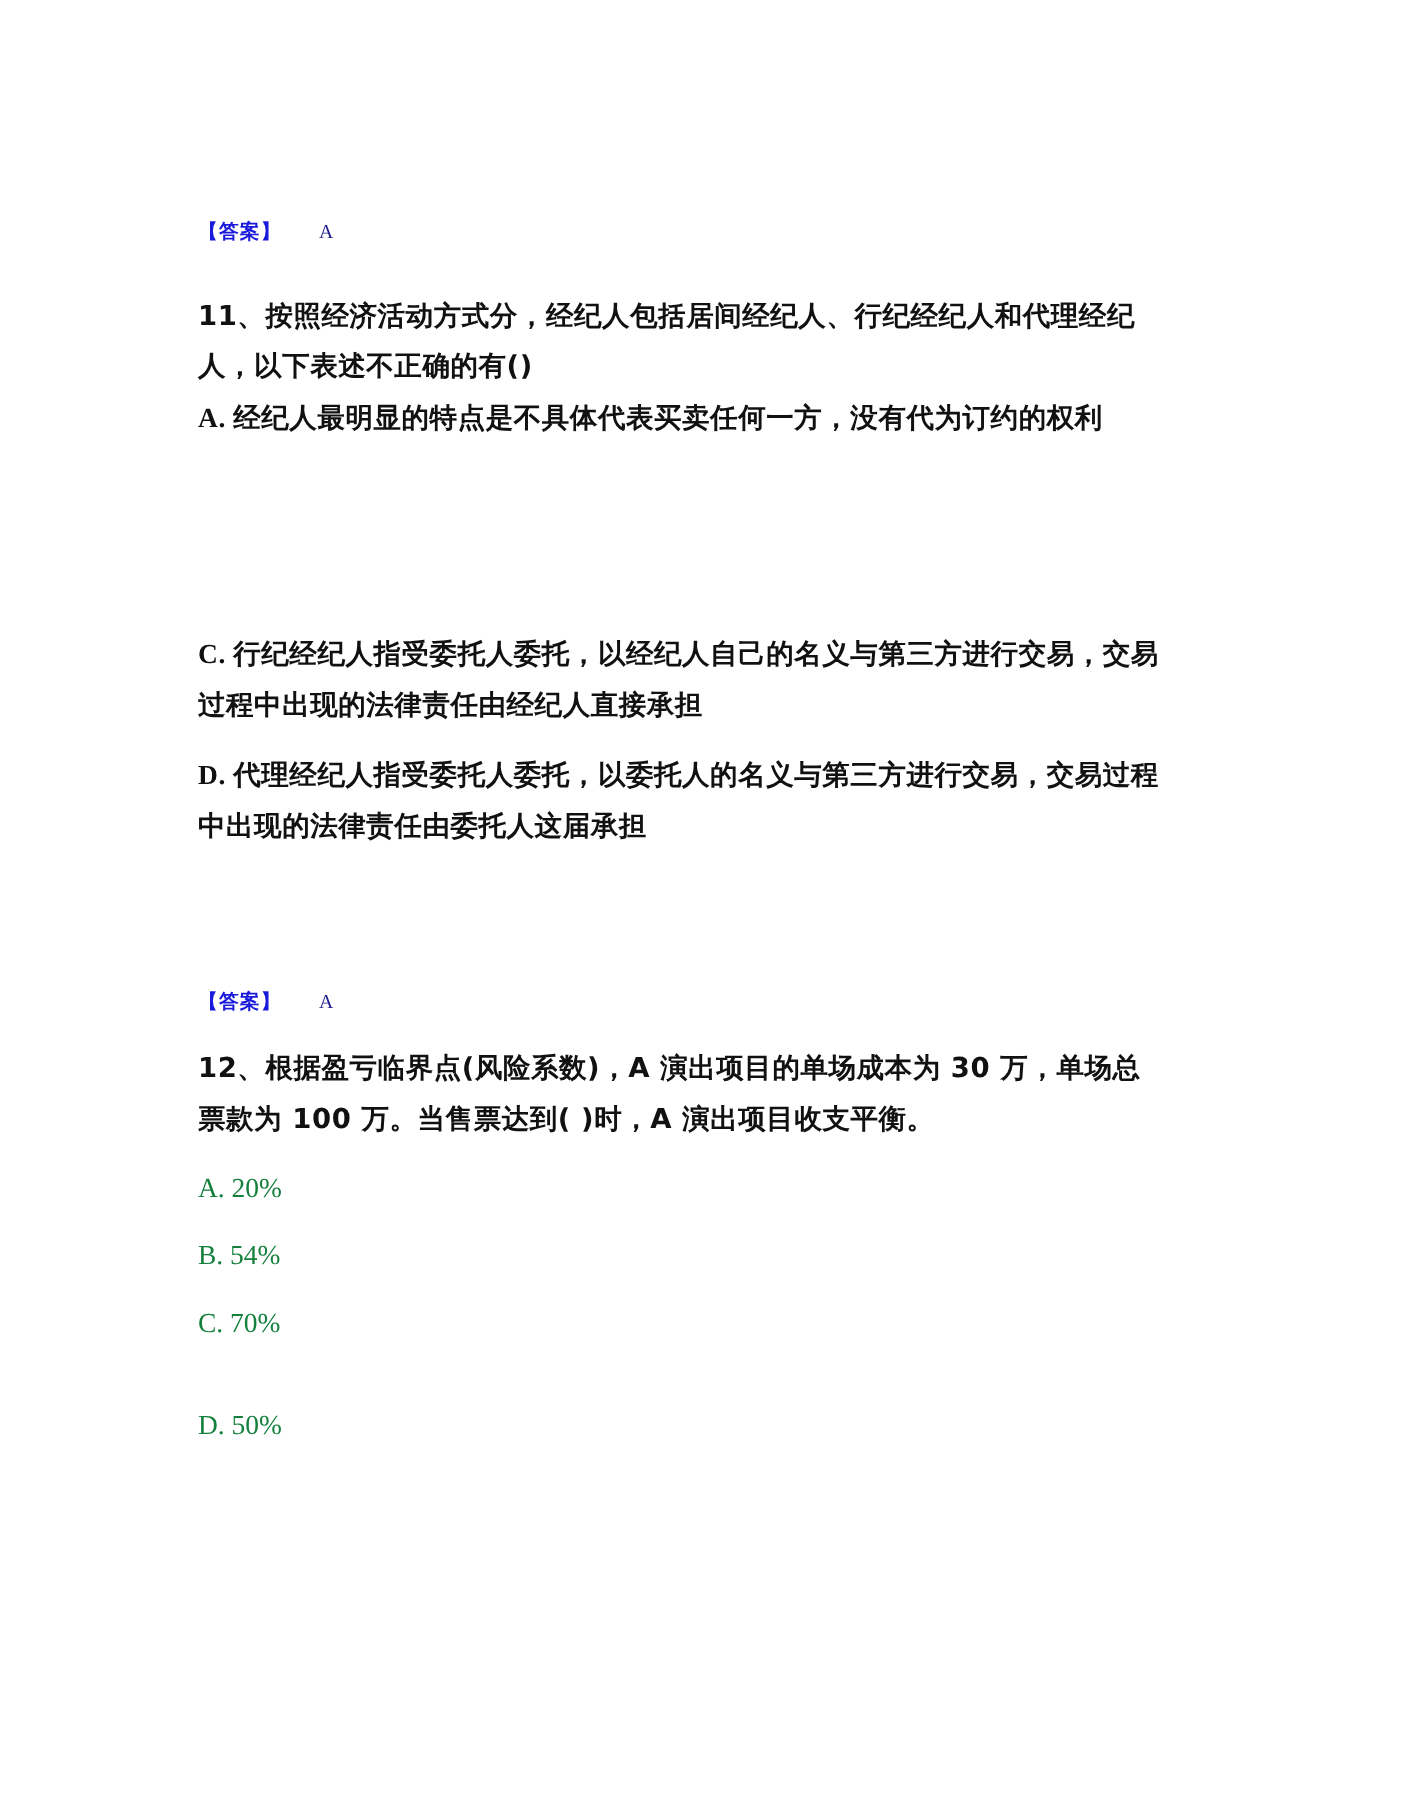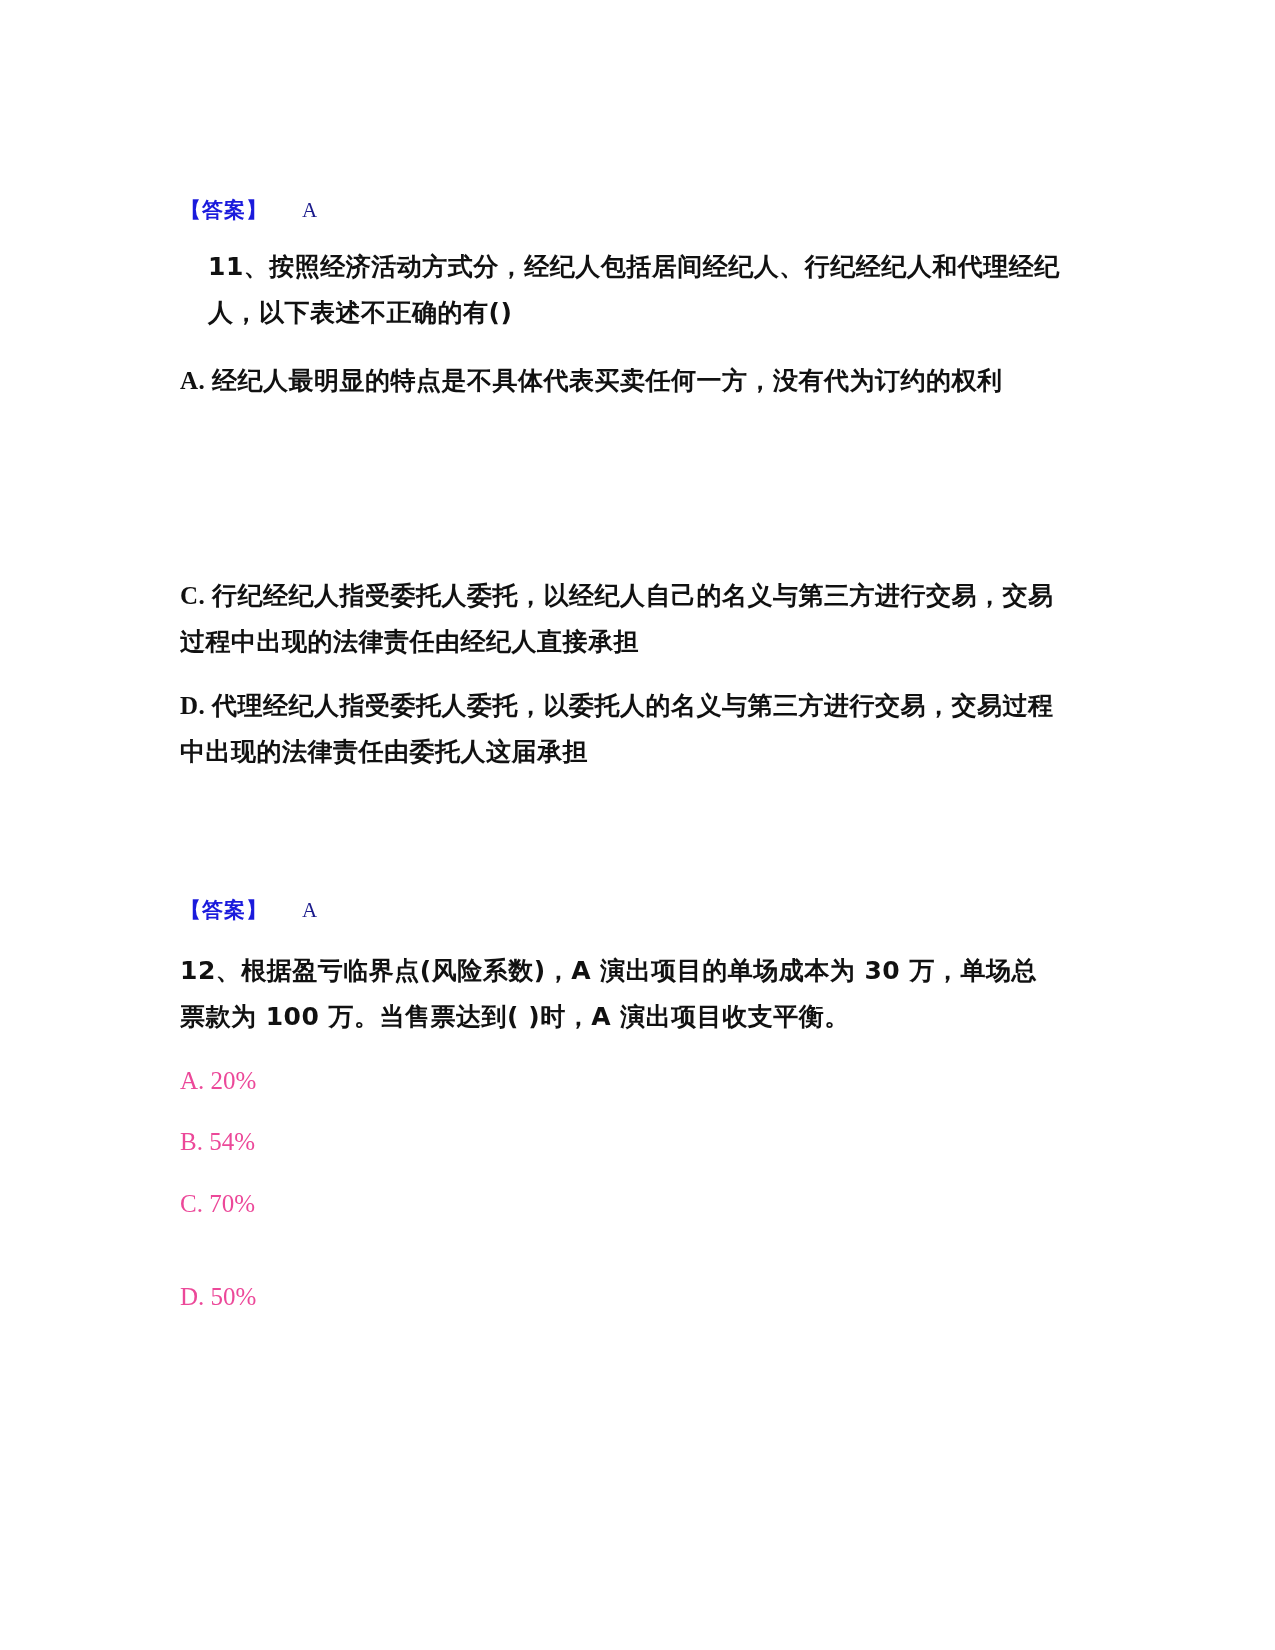--- a/index.html
+++ b/index.html
@@ -18,21 +18,21 @@
     .page {
       position: absolute;
       left: 0;
       top: 0;
       width: 1275px;
       height: 1650px;
     }
     .answer {
       position: absolute;
       left: 180px;
-      font-size: 21px;
+      font-size: 18px;
       line-height: 32px;
       white-space: nowrap;
     }
     .answer-label {
       color: #1a1adc;
       font-weight: bold;
       letter-spacing: 1px;
     }
     .answer-value {
       color: #1a1a8c;
@@ -60,35 +60,35 @@
       color: #111111;
       font-weight: bold;
       letter-spacing: 0.5px;
       font-family: Liberation Serif, serif;
     }
     .opt-plain {
       position: absolute;
       left: 180px;
       font-size: 25px;
       line-height: 32px;
-      color: #ec4899;
+      color: #15803d;
       font-family: "Liberation Serif", "DejaVu Serif", serif;
       white-space: nowrap;
     }
   </style>
 </head>
 <body>
 
 <div class="page">
 
   <div class="answer" style="top:194px;">
     <span class="answer-label">【答案】</span><span class="answer-value">A</span>
   </div>
 
-  <div class="block q-text" style="top:244px;margin-left:28px;">11、按照经济活动方式分，经纪人包括居间经纪人、行纪经纪人和代理经纪人，以下表述不正确的有()</div>
+  <div class="block q-text" style="top:264px;">11、按照经济活动方式分，经纪人包括居间经纪人、行纪经纪人和代理经纪人，以下表述不正确的有()</div>
 
   <div class="opt" style="top:358px;">A. 经纪人最明显的特点是不具体代表买卖任何一方，没有代为订约的权利</div>
   <div class="opt" style="top:573px;">C. 行纪经纪人指受委托人委托，以经纪人自己的名义与第三方进行交易，交易过程中出现的法律责任由经纪人直接承担</div>
   <div class="opt" style="top:683px;">D. 代理经纪人指受委托人委托，以委托人的名义与第三方进行交易，交易过程中出现的法律责任由委托人这届承担</div>
 
   <div class="answer" style="top:894px;">
     <span class="answer-label">【答案】</span><span class="answer-value">A</span>
   </div>
 
   <div class="block q-text" style="top:948px;">12、根据盈亏临界点(风险系数)，A 演出项目的单场成本为 30 万，单场总票款为 100 万。当售票达到(    )时，A 演出项目收支平衡。</div>

